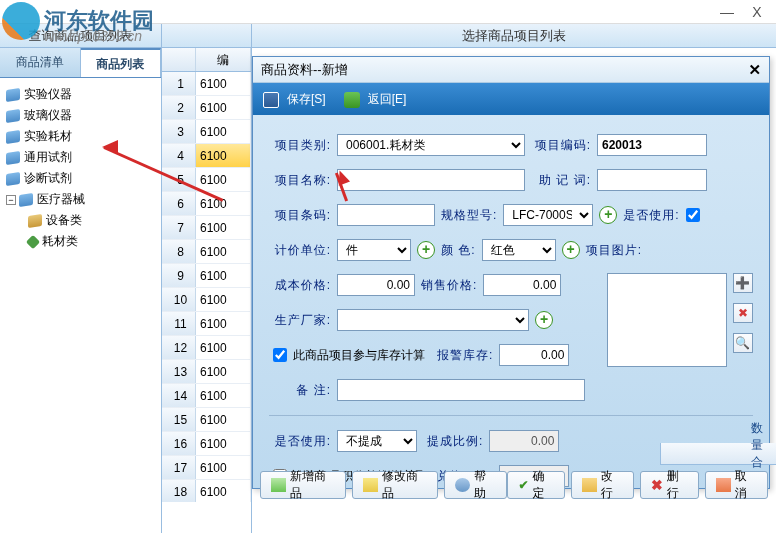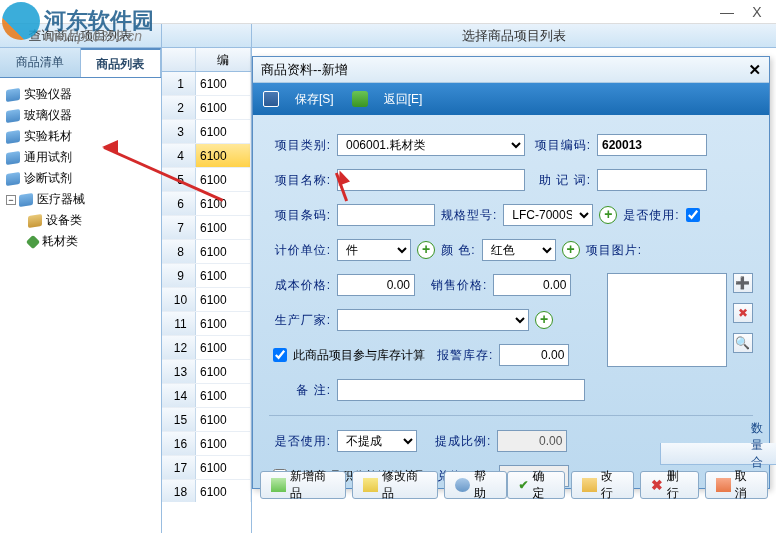--- a/index.html
+++ b/index.html
@@ -31,21 +31,21 @@
 .table-body{height:430px;overflow:hidden}
 .row{display:flex;height:24px;border-bottom:1px solid #e8eef5}
 .row .td{flex:1;line-height:24px;padding-left:4px;border-right:1px solid #e8eef5}
 .row .td.num{flex:0 0 34px;text-align:center;background:linear-gradient(#f5f9fd,#dce9f5);border-right:1px solid #c5d8ea}
 .row.sel .td:not(.num){background:linear-gradient(#ffe89a,#ffd24a)}
 .dialog{position:absolute;top:32px;left:0;right:6px;bottom:44px;background:linear-gradient(#d7e9f7,#bcd9ef);border:1px solid #5a8ec4;box-shadow:2px 2px 6px rgba(0,0,0,.2)}
 .dialog-title{height:26px;background:linear-gradient(#f2f8fd,#dbeaf6);display:flex;align-items:center;padding:0 8px;border-bottom:1px solid #aecbe4}
 .dialog-title span:first-child{flex:1;font-size:13px}
 .dialog-close{font-size:15px;font-weight:bold;cursor:pointer}
 .dialog-toolbar{height:32px;background:linear-gradient(#3a8cd4,#1a6cb4);display:flex;align-items:center;padding:0 10px;gap:18px}
-.dialog-toolbar .tbtn{color:#fff;display:flex;align-items:flex-start;gap:16px;cursor:pointer}
+.dialog-toolbar .tbtn{color:#fff;display:flex;align-items:flex-end;gap:8px;cursor:pointer}
 .tbtn-icon{width:16px;height:16px;background:#fff;border-radius:2px}
 .tbtn-icon.save{background:linear-gradient(#4a7ab4,#2a5a94);border:1px solid #fff}
 .tbtn-icon.ret{background:linear-gradient(#6ac454,#3a9424);border-radius:3px}
 .dialog-body{padding:18px 16px;display:flex;flex-direction:column;gap:11px}
 .form-row{display:flex;align-items:center;gap:6px;height:24px}
 .lbl{color:#06247a;text-align:right;letter-spacing:1px}
 .lbl.w1{width:62px}
 input[type=text],select{height:22px;border:1px solid #7a9bbc;background:#fff;padding:0 4px}
 select{height:22px}
 .plus-btn{width:18px;height:18px;background:#fff;border:1px solid #3a9424;border-radius:50%;color:#3a9424;text-align:center;line-height:14px;font-weight:bold;cursor:pointer;font-size:14px}
@@ -261,21 +261,21 @@
           <span class="lbl">颜   色:</span>
           <select style="width:74px"><option>红色</option></select>
           <span class="plus-btn">+</span>
           <span class="lbl">项目图片:</span>
         </div>
         <div style="display:flex">
           <div style="flex:1;display:flex;flex-direction:column;gap:11px">
             <div class="form-row">
               <span class="lbl w1">成本价格:</span>
               <input type="text" style="width: 78px; text-align: right;" value="0.00">
-              <span class="lbl" style="margin-left:10px">销售价格:</span>
+              <span class="lbl" style="margin-left:0">销售价格:</span>
               <input type="text" style="width: 78px; text-align: right;" value="0.00">
             </div>
             <div class="form-row">
               <span class="lbl w1">生产厂家:</span>
               <select style="width:192px"><option></option></select>
               <span class="plus-btn">+</span>
             </div>
             <div class="form-row">
               <input type="checkbox" class="chk" checked="" style="margin-left: 4px;">
               <span>此商品项目参与库存计算</span>
@@ -291,21 +291,21 @@
           </div>
         </div>
         <div class="form-row">
           <span class="lbl w1">备   注:</span>
           <input type="text" style="width: 248px;">
         </div>
         <div class="divider"></div>
         <div class="form-row">
           <span class="lbl w1">是否使用:</span>
           <select style="width:80px"><option>不提成</option></select>
-          <span class="lbl" style="margin-left:12px">提成比例:</span>
+          <span class="lbl" style="margin-left:4px">提成比例:</span>
           <input type="text" style="width: 70px; text-align: right; background: rgb(238, 238, 238);" disabled="" value="0.00">
         </div>
         <div class="form-row">
           <input type="checkbox" class="chk" style="margin-left: 4px;">
           <span>允许会员积分兑换此商品</span>
           <span class="lbl" style="margin-left:6px">兑换积分:</span>
           <input type="text" style="width: 70px; background: rgb(238, 238, 238);" disabled="">
         </div>
       </div>
     </div>

